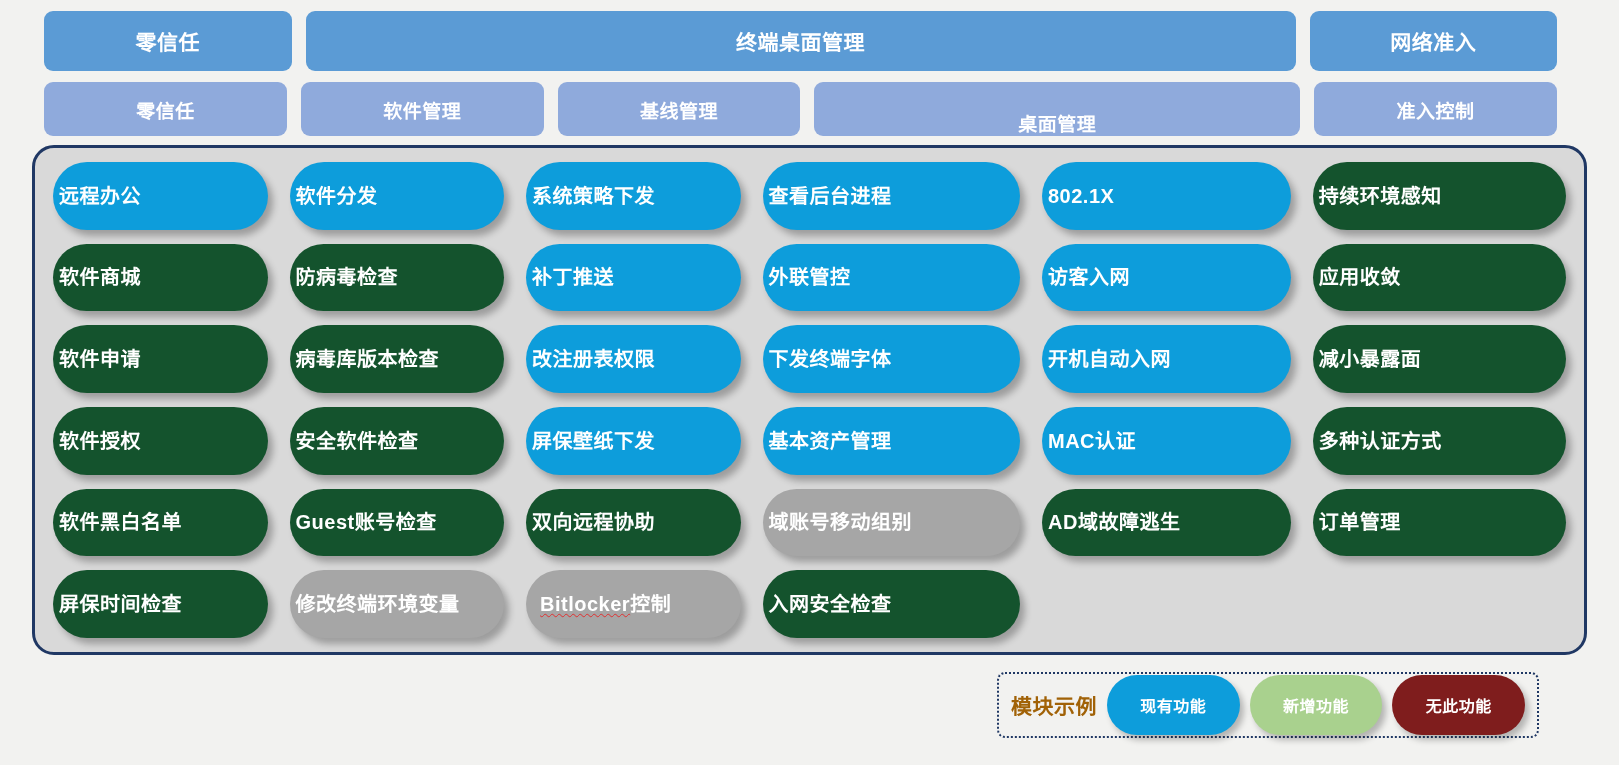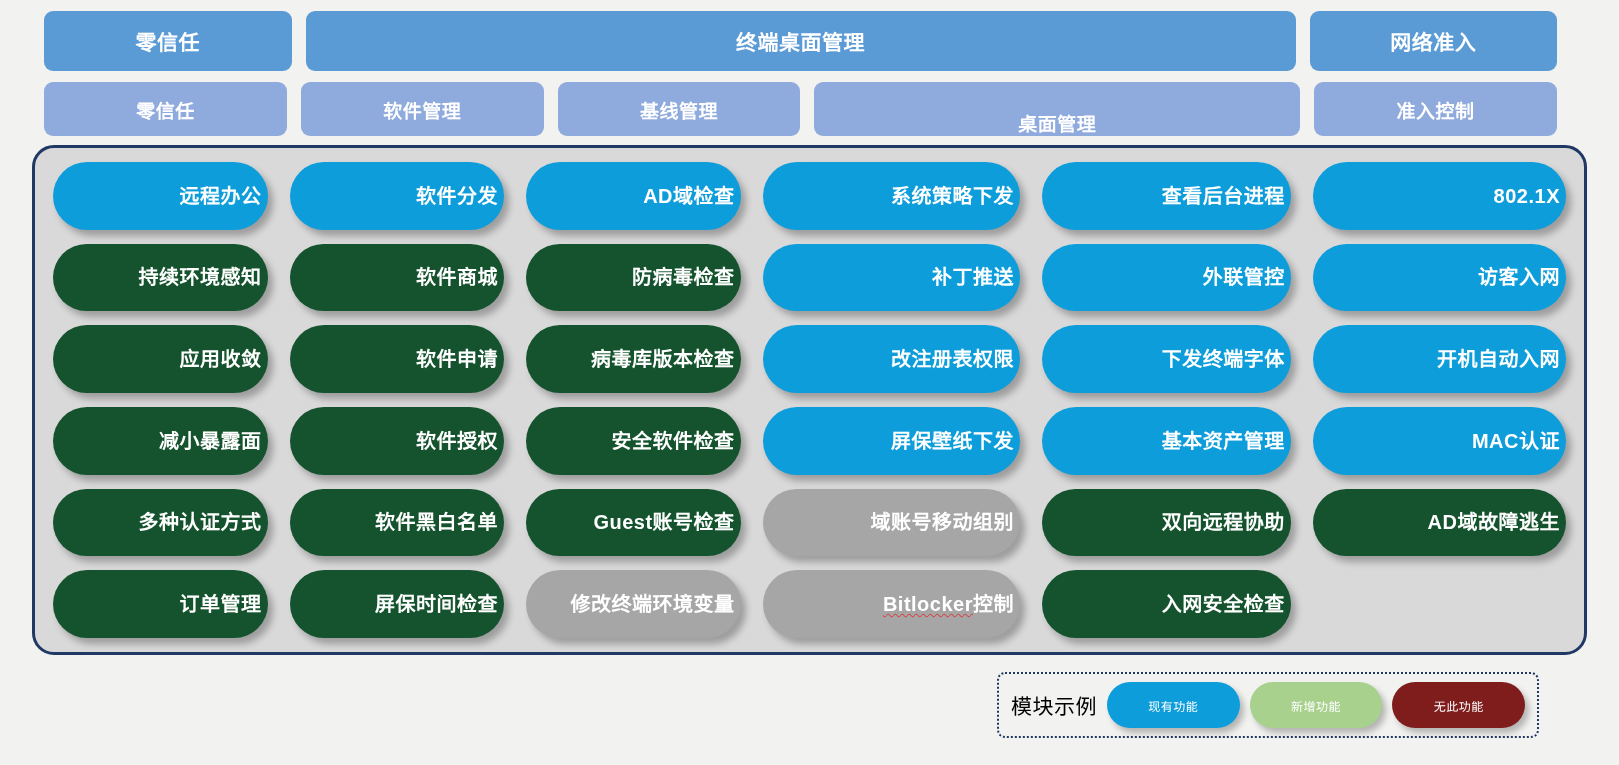--- a/index.html
+++ b/index.html
@@ -74,21 +74,21 @@
     column-gap: 22px;
     row-gap: 14px;
     width: 100%;
     height: 100%;
   }
 
   .pill {
     border-radius: 40px;
     display: flex;
     align-items: center;
-    justify-content: flex-end;
+    justify-content: flex-start;
     text-align: center;
     color: #ffffff;
     font-weight: bold;
     font-size: 20px;
     letter-spacing: 0.5px;
     box-shadow: 5px 6px 7px rgba(0,0,0,0.28);
     box-sizing: border-box;
     padding: 0 6px;
     user-select: none;
     line-height: 1.1;
@@ -96,56 +96,57 @@
   .pill.blue  { background: #0d9ddb; }
   .pill.green { background: #14532d; }
   .pill.gray  { background: #a6a6a6; }
 
   .pill .spellerr {
     text-decoration: underline;
     text-decoration-style: wavy;
     text-decoration-color: #e03030;
     text-decoration-thickness: 1px;
     text-underline-offset: 2px;
+    margin-left: 8px;
   }
 
   
   #legend {
     position: absolute;
     left: 997px;
     top: 672px;
     width: 542px;
     height: 66px;
     box-sizing: border-box;
     border: 2px dotted #203864;
     border-radius: 8px;
     background: #f2f2f0;
     display: flex;
     align-items: center;
     padding: 0 12px;
     gap: 10px;
   }
   #legend-title {
-    color: #000000;
-    font-weight: normal;
+    color: #a16207;
+    font-weight: bold;
     font-size: 21px;
     letter-spacing: 0.5px;
     white-space: nowrap;
     user-select: none;
   }
   .legend-pill {
-    height: 46px;
+    height: 60px;
     flex: 1 1 0;
     border-radius: 40px;
     display: flex;
     align-items: center;
     justify-content: center;
     color: #ffffff;
-    font-weight: normal;
-    font-size: 12px;
+    font-weight: bold;
+    font-size: 16px;
     letter-spacing: 0.5px;
     box-shadow: 4px 5px 6px rgba(0,0,0,0.26);
     user-select: none;
   }
   .legend-pill.blue  { background: #0d9ddb; }
   .legend-pill.green { background: #a9d18e; }
   .legend-pill.gray  { background: #7f1d1d; }
 </style>
 </head>
 <body>
@@ -189,23 +190,20 @@
 
 <div id="matrix-panel">
   <div id="matrix-grid">
       <div class="pill blue">
         <span>远程办公</span>
       </div>
       <div class="pill blue">
         <span>软件分发</span>
       </div>
       <div class="pill blue">
-        <span>AD域检查</span>
-      </div>
-      <div class="pill blue">
         <span>系统策略下发</span>
       </div>
       <div class="pill blue">
         <span>查看后台进程</span>
       </div>
       <div class="pill blue">
         <span>802.1X</span>
       </div>
       <div class="pill green">
         <span>持续环境感知</span>
@@ -262,26 +260,26 @@
         <span>MAC认证</span>
       </div>
       <div class="pill green">
         <span>多种认证方式</span>
       </div>
       <div class="pill green">
         <span>软件黑白名单</span>
       </div>
       <div class="pill green">
         <span>Guest账号检查</span>
+      </div>
+      <div class="pill green">
+        <span>双向远程协助</span>
       </div>
       <div class="pill gray">
         <span>域账号移动组别</span>
-      </div>
-      <div class="pill green">
-        <span>双向远程协助</span>
       </div>
       <div class="pill green">
         <span>AD域故障逃生</span>
       </div>
       <div class="pill green">
         <span>订单管理</span>
       </div>
       <div class="pill green">
         <span>屏保时间检查</span>
       </div>

